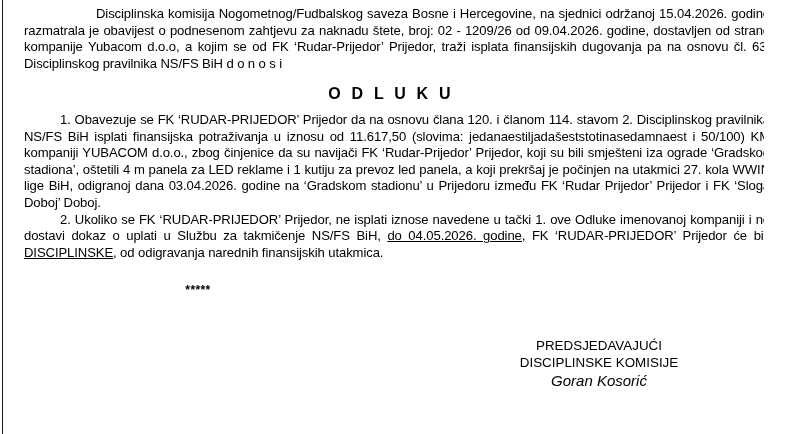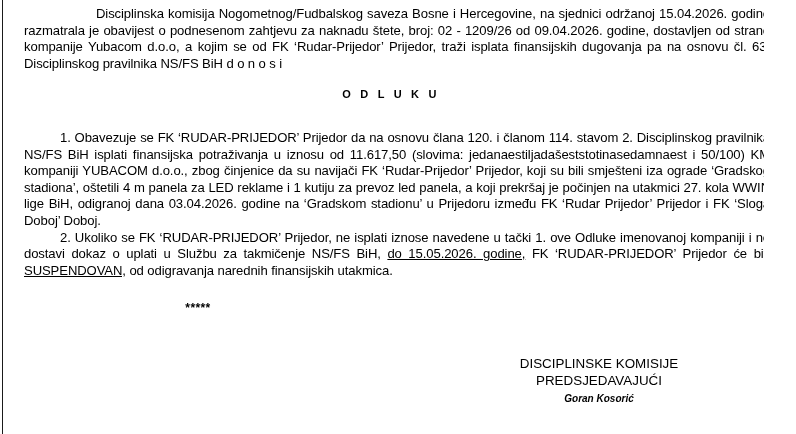--- a/index.html
+++ b/index.html
@@ -45,24 +45,24 @@
     line-height: 16.6px;
     letter-spacing: -0.1px;
   }
 
   .intro {
     text-indent: 72px;
   }
 
   .heading-odluku {
     margin-top: 14px;
-    margin-bottom: 27px;
+    margin-bottom: 9px;
     text-align: center;
     font-weight: bold;
-    font-size: 11px;
+    font-size: 16px;
     letter-spacing: 3.2px;
     padding-right: 12px;
   }
 
   .clause {
     font-weight: normal;
     text-indent: 36px;
   }
   .clause.second { margin-top: 0px; }
 
@@ -80,46 +80,46 @@
   .signature {
     margin-top: 40px;
     text-align: center;
     padding-left: 404px;
     line-height: 17px;
     font-size: 13.4px;
   }
   .signature .line { display: block; }
   .signature .name {
     display: block;
-    font-weight: bold;
+    font-weight: normal;
     font-style: italic;
-    font-size: 10px;
+    font-size: 15px;
     margin-top: 1px;
   }
 </style>
 </head>
 <body>
 
 <div class="page">
 
   <div class="edge-line left"></div>
   <div class="edge-line right"></div>
 
   <div class="content">
 
     <p class="intro">Disciplinska komisija Nogometnog/Fudbalskog saveza Bosne i Hercegovine, na sjednici održanoj 15.04.2026. godine razmatrala je obavijest o podnesenom zahtjevu za naknadu štete, broj: 02 - 1209/26 od 09.04.2026. godine, dostavljen od strane  kompanije Yubacom d.o.o, a kojim se od FK ‘Rudar-Prijedor’ Prijedor, traži isplata finansijskih dugovanja pa na osnovu čl. 63. Disciplinskog pravilnika NS/FS BiH d o n o s i</p>
 
     <p class="heading-odluku">O D L U K U</p>
 
     <p class="clause">1. Obavezuje se FK ‘RUDAR-PRIJEDOR’ Prijedor da na osnovu člana 120. i članom 114. stavom 2. Disciplinskog pravilnika NS/FS BiH isplati finansijska potraživanja u iznosu od 11.617,50 (slovima: jedanaestiljadašeststotinasedamnaest i 50/100) KM kompaniji YUBACOM d.o.o., zbog činjenice da su navijači FK ‘Rudar-Prijedor’ Prijedor, koji su bili smješteni iza ograde ‘Gradskog stadiona’, oštetili 4 m panela za LED reklame i 1 kutiju za prevoz led panela, a koji prekršaj je počinjen na utakmici 27. kola WWIN lige BiH, odigranoj dana 03.04.2026. godine na ‘Gradskom stadionu’ u Prijedoru između FK ‘Rudar Prijedor’ Prijedor i FK ‘Sloga Doboj’ Doboj.</p>
 
-    <p class="clause second"><span>2. Ukoliko se FK ‘RUDAR-PRIJEDOR’ Prijedor, ne isplati iznose navedene u tački 1. ove Odluke imenovanoj kompaniji i ne dostavi dokaz o uplati u Službu za takmičenje NS/FS BiH, </span><u>do 15.05.2026. godine,</u><span> FK ‘RUDAR-PRIJEDOR’ Prijedor će biti </span><u>SUSPENDOVAN,</u><span> od odigravanja narednih finansijskih utakmica.</span></p>
+    <p class="clause second"><span>2. Ukoliko se FK ‘RUDAR-PRIJEDOR’ Prijedor, ne isplati iznose navedene u tački 1. ove Odluke imenovanoj kompaniji i ne dostavi dokaz o uplati u Službu za takmičenje NS/FS BiH, </span><u>do 04.05.2026. godine,</u><span> FK ‘RUDAR-PRIJEDOR’ Prijedor će biti </span><u>DISCIPLINSKE,</u><span> od odigravanja narednih finansijskih utakmica.</span></p>
 
     <div class="stars">*****</div>
 
     <div class="signature">
+      <span class="line">PREDSJEDAVAJUĆI</span>
       <span class="line">DISCIPLINSKE KOMISIJE</span>
-      <span class="line">PREDSJEDAVAJUĆI</span>
       <span class="name">Goran Kosorić</span>
     </div>
 
   </div>
 </div>
 
 </body></html>

